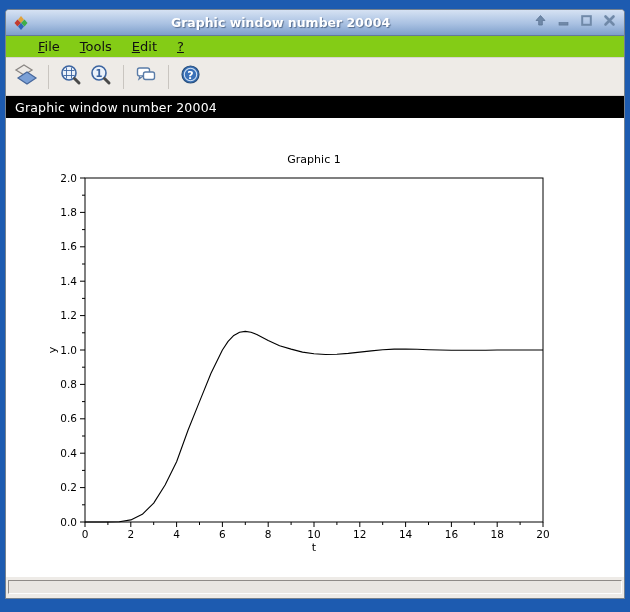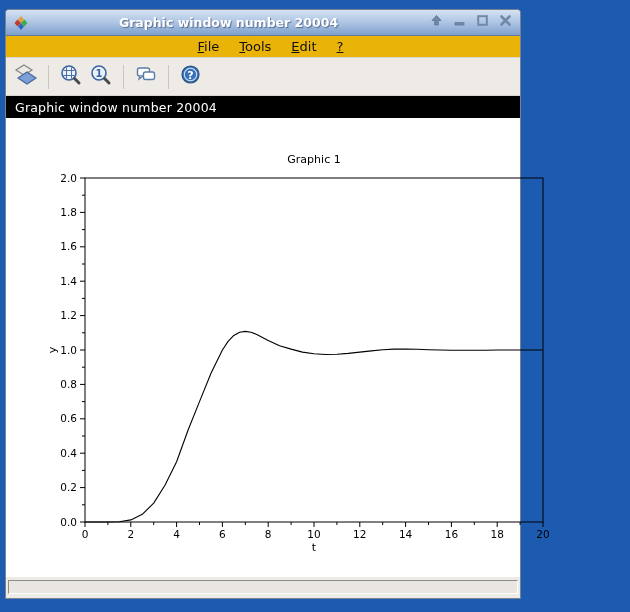--- a/index.html
+++ b/index.html
@@ -1,38 +1,38 @@
 <!DOCTYPE html>
 <html><head>
 <meta charset="utf-8">
 <style>
   * { margin:0; padding:0; box-sizing:border-box; }
   body { width:630px; height:612px; font-family:"DejaVu Sans", sans-serif; }
   .desktop { position:relative; width:630px; height:612px; background:#1d5bb0; overflow:hidden; }
   .window {
-    position:absolute; left:5px; top:9px; width:516px; height:590px;
+    position:absolute; left:5px; top:9px; width:620px; height:590px;
     background:#eeebe7; border:1px solid #76828f; border-radius:4px 4px 0 0;
     display:flex; flex-direction:column;
   }
   .titlebar {
     height:26px; flex:0 0 26px; border-radius:3px 3px 0 0;
     background:linear-gradient(#d6e2f3, #a9c1e2 55%, #7e9fcb);
     border-bottom:1px solid #64799a;
     display:flex; align-items:center; padding:0 7px; gap:6px;
   }
   .titlebar .title {
     flex:1; text-align:center; color:#fff; font-weight:bold; font-size:12.5px;
     text-shadow:1px 1px 1px rgba(30,50,80,.55);
     white-space:nowrap; overflow:hidden;
   }
   .win-controls { display:flex; align-items:center; gap:7px; }
   .win-btn { width:16px; height:16px; display:flex; align-items:center; justify-content:center; cursor:default; }
   .menubar {
-    height:22px; flex:0 0 22px; background:#eab308; border-bottom:1px solid #d8d4d0;
-    display:flex; align-items:center; padding-left:15px;justify-content:center;
+    height:22px; flex:0 0 22px; background:#84cc16; border-bottom:1px solid #d8d4d0;
+    display:flex; align-items:center; padding-left:22px;
   }
   .menu-item { font-size:13px; color:#111; padding:2px 10px; }
   .menu-item u { text-decoration:underline; }
   .toolbar {
     height:38px; flex:0 0 38px; background:#eeebe7; border-bottom:1px solid #d8d4d0;
     display:flex; align-items:center; padding-left:5px;
   }
   .tool-btn { width:30px; height:30px; display:flex; align-items:center; justify-content:center; border-radius:3px; }
   .tool-sep { width:1px; height:24px; background:#c9c5c0; margin:0 7px; }
   .infobar {

